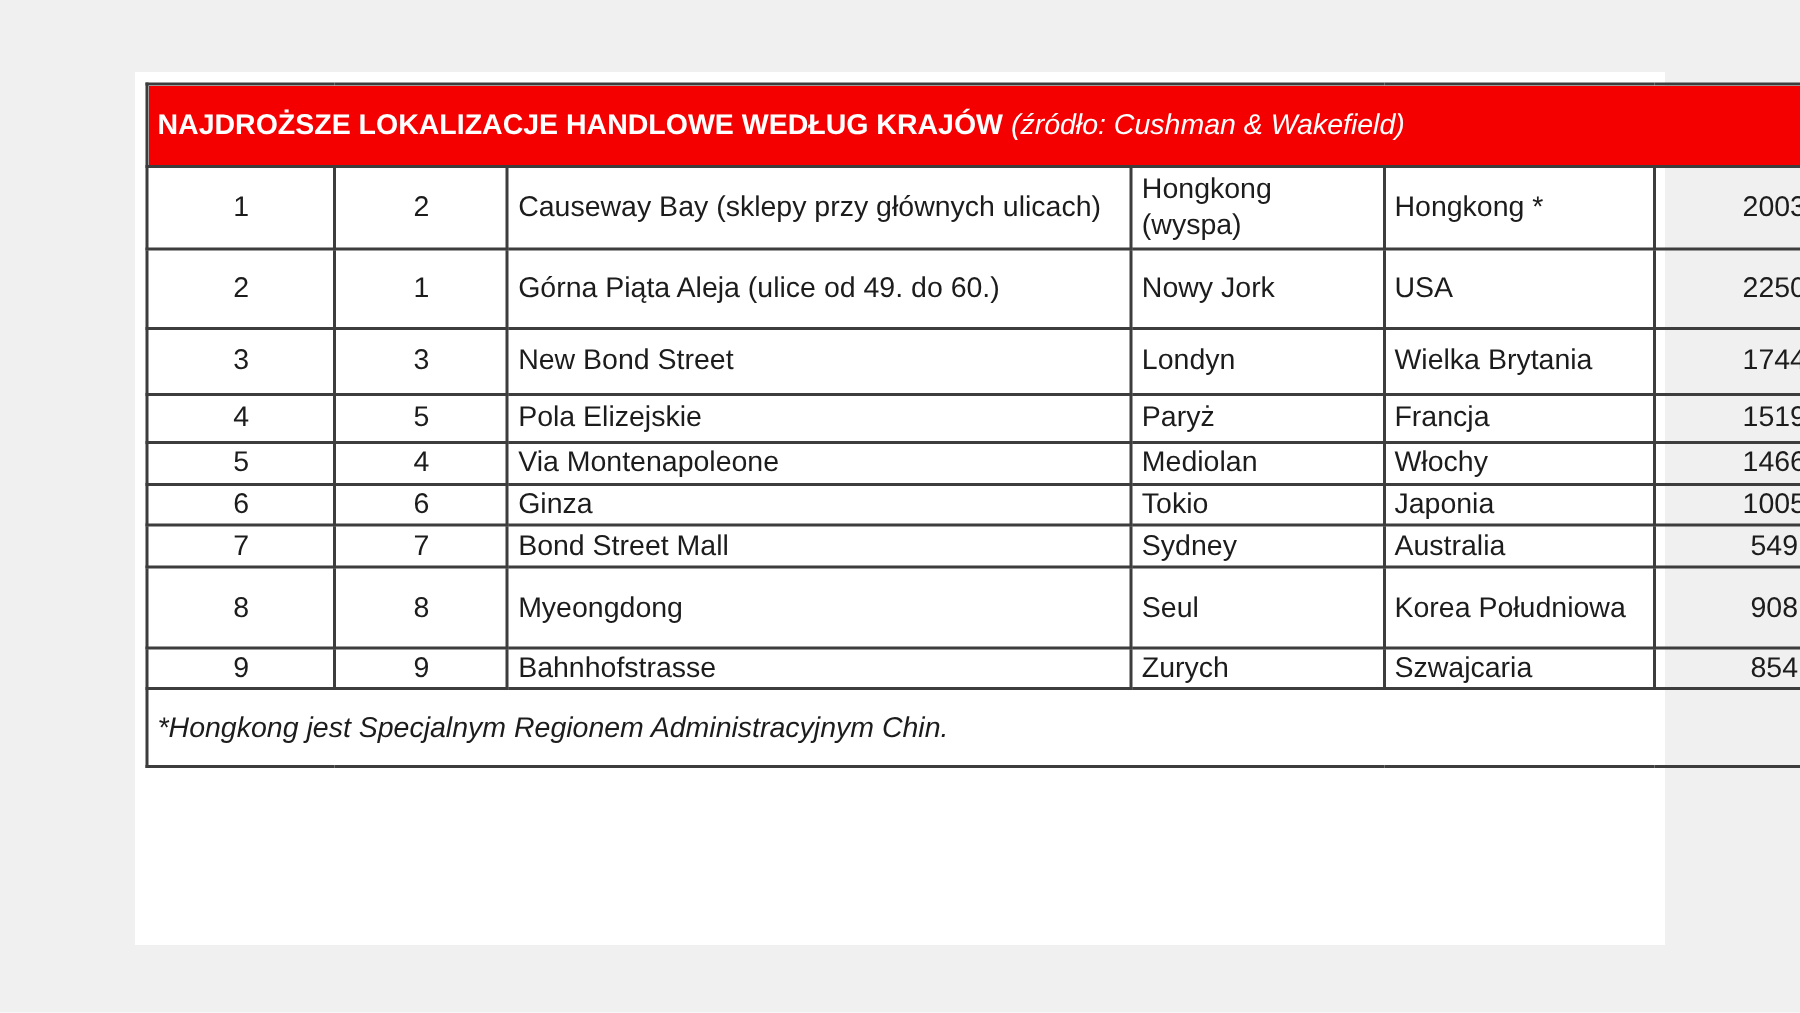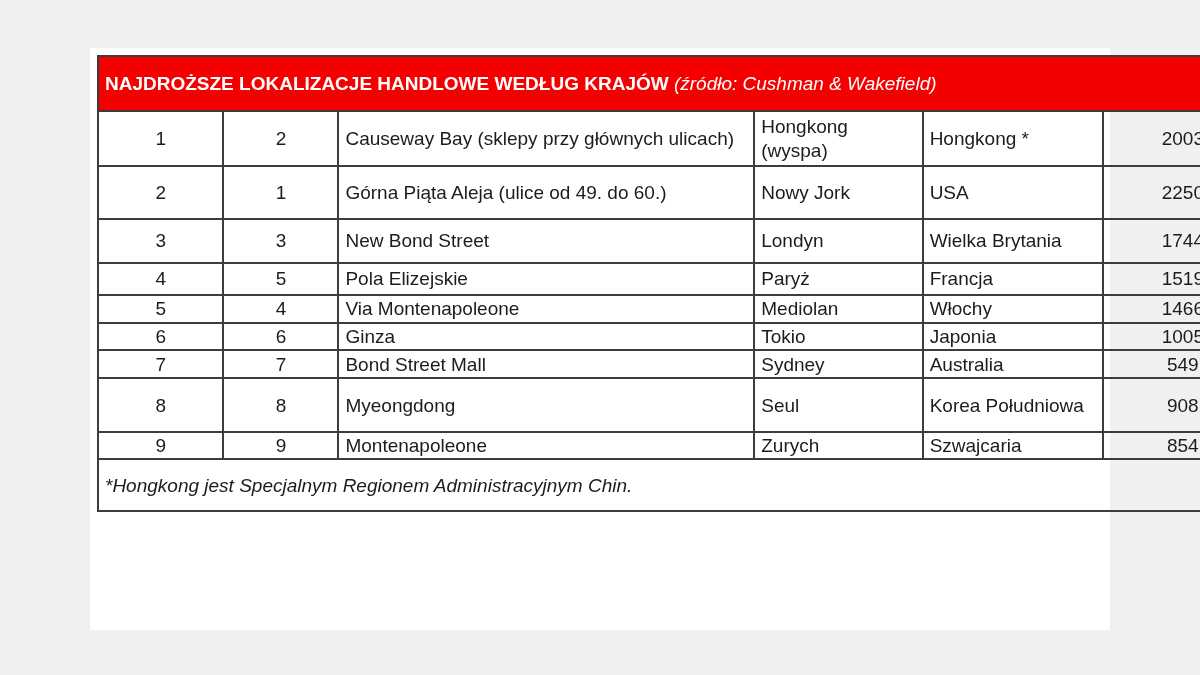--- a/index.html
+++ b/index.html
@@ -120,21 +120,21 @@
         <td class="c-center">8</td>
         <td class="c-center">8</td>
         <td class="c-loc">Myeongdong</td>
         <td class="c-city">Seul</td>
         <td class="c-country">Korea Południowa</td>
         <td class="c-center">908</td>
       </tr>
       <tr style="height:26px">
         <td class="c-center">9</td>
         <td class="c-center">9</td>
-        <td class="c-loc">Montenapoleone</td>
+        <td class="c-loc">Bahnhofstrasse</td>
         <td class="c-city">Zurych</td>
         <td class="c-country">Szwajcaria</td>
         <td class="c-center">854</td>
       </tr>
       <tr style="height:52px">
         <td colspan="6" class="footnote-cell">*Hongkong jest Specjalnym Regionem Administracyjnym Chin.</td>
       </tr>
     </tbody>
   </table>
 </div>

